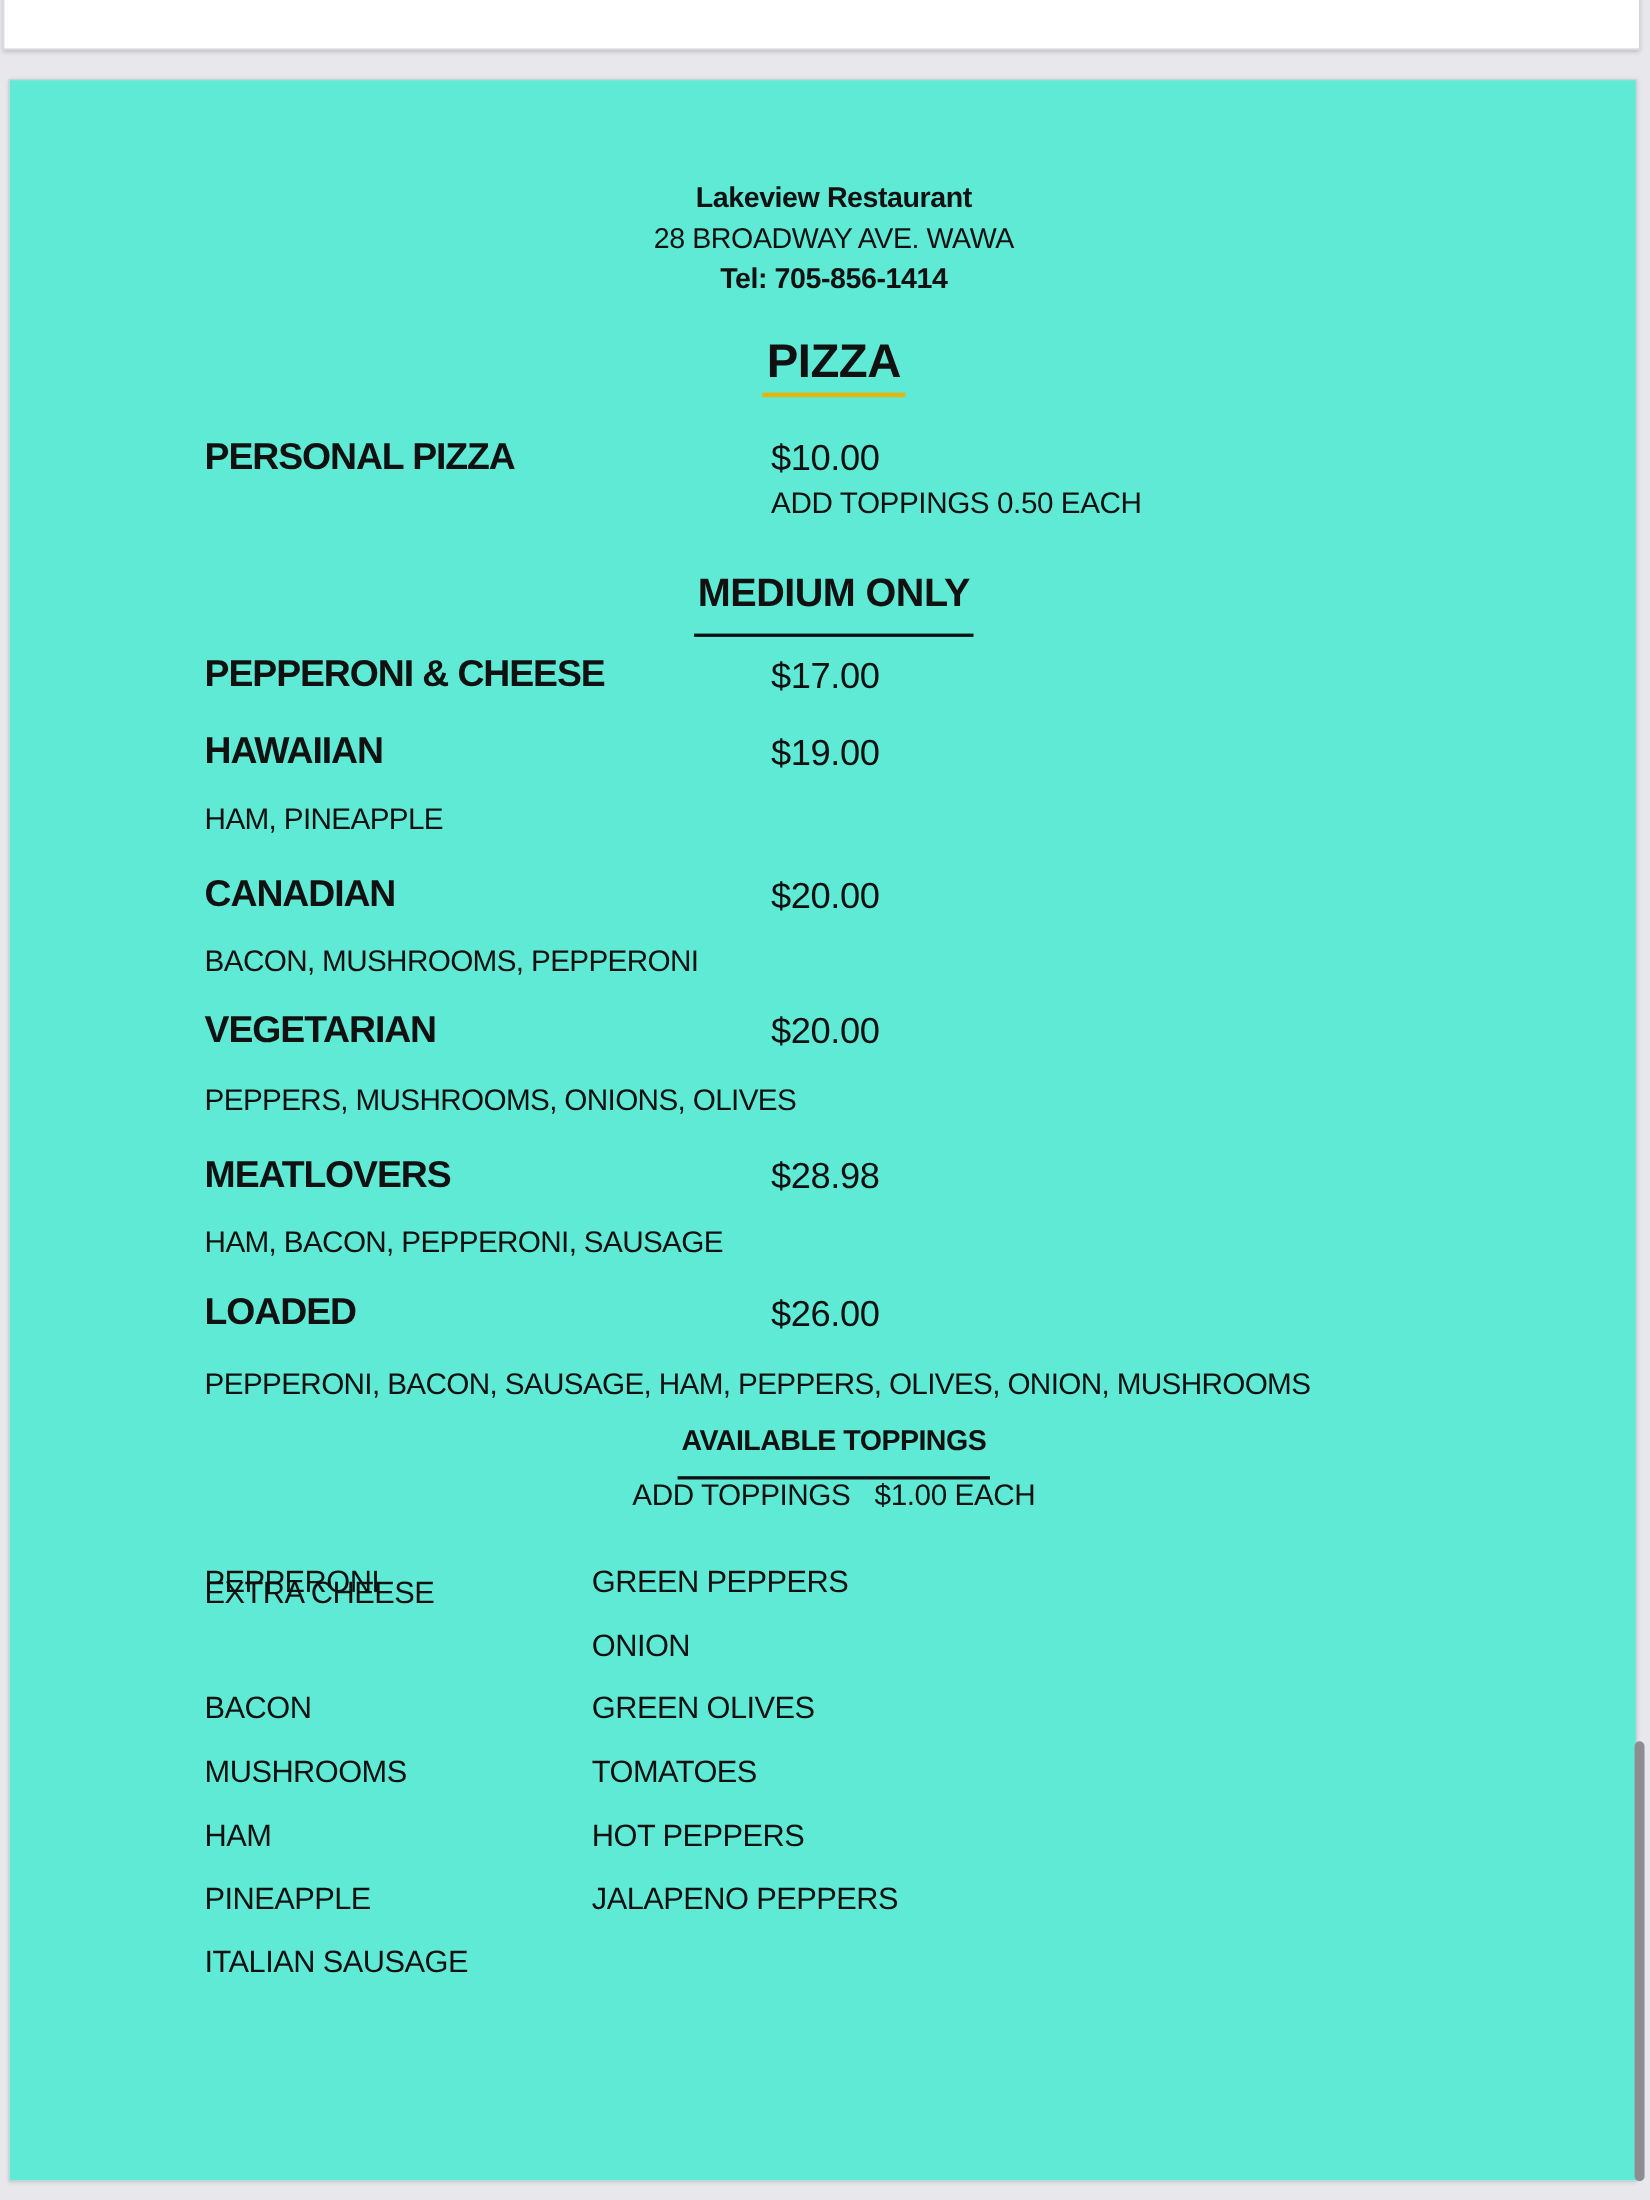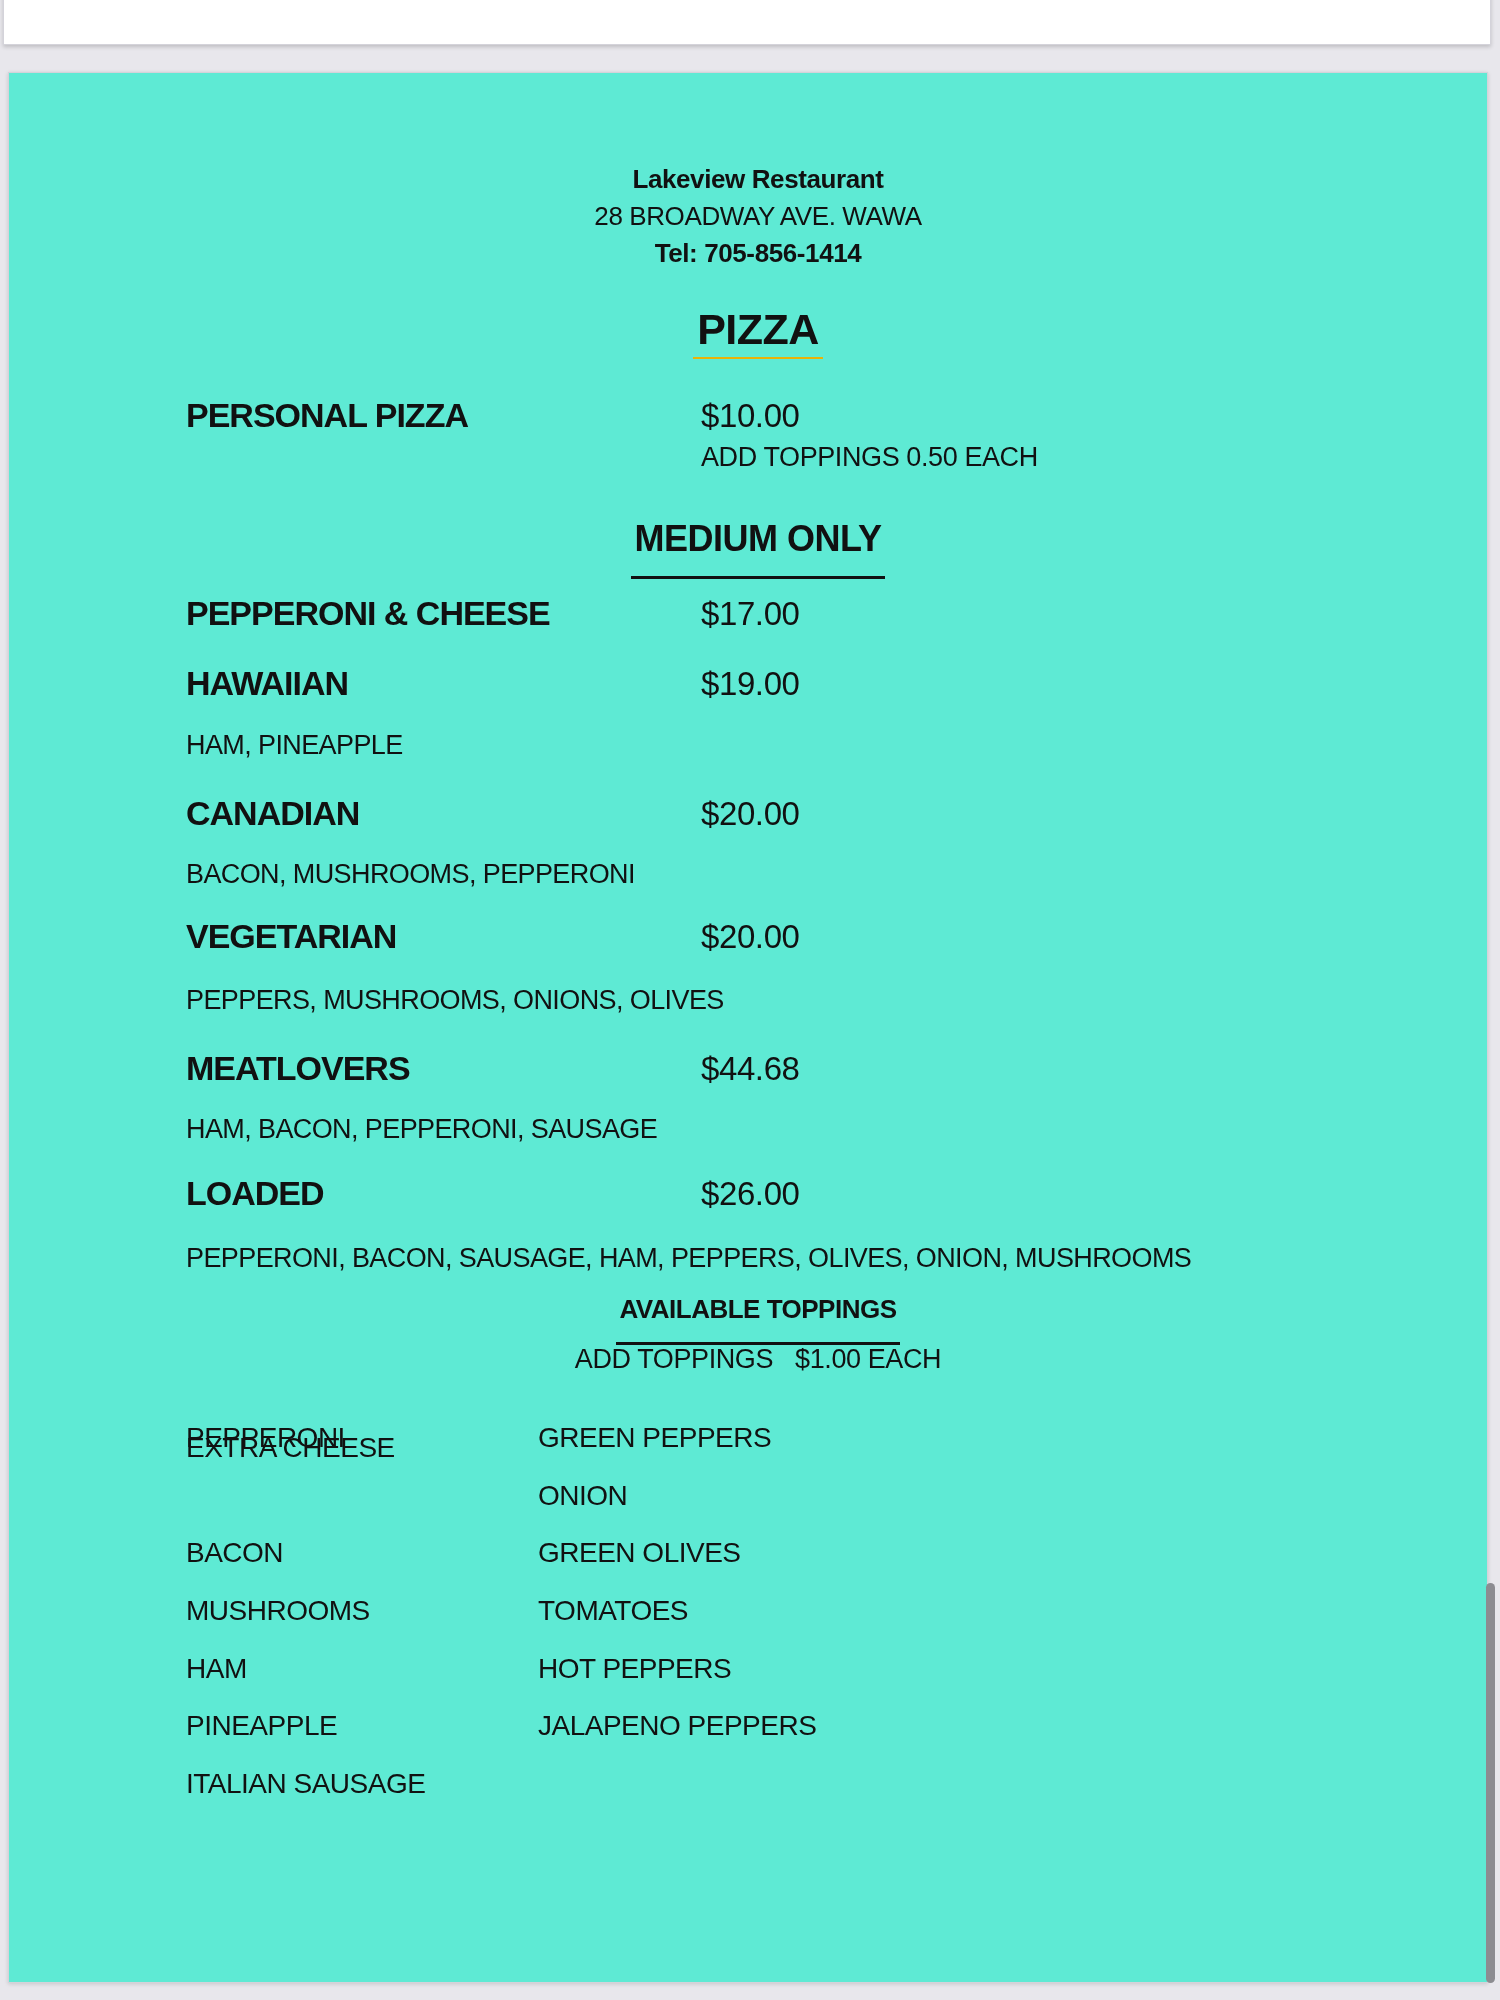--- a/index.html
+++ b/index.html
@@ -23,21 +23,21 @@
     box-shadow:0 1px 4px rgba(0,0,0,.15);
     box-sizing:border-box;
   }
   .line{position:absolute;left:177px;white-space:nowrap;letter-spacing:-0.4px;line-height:1.15;}
   .center{width:1144px;text-align:center;}
   .b{font-weight:bold;}
   .sz26{font-size:26px;}
   .title{font-size:43px;font-weight:bold;letter-spacing:-0.5px;}
   .heading1{font-size:36px;font-weight:bold;letter-spacing:-0.5px;}
   .heading2{font-size:26px;font-weight:bold;letter-spacing:-0.5px;}
-  .uline{display:inline-block;border-bottom:2px solid #eab308;padding:0 4px 3px 4px;text-align:center;}
+  .uline{display:inline-block;border-bottom:4px solid #eab308;padding:0 4px 3px 4px;text-align:center;}
   .uline3{display:inline-block;border-bottom:3px solid #111;padding:0 3px 17px 3px;}
   .row{position:absolute;left:177px;width:1144px;font-size:34px;font-weight:bold;letter-spacing:-1px;white-space:nowrap;line-height:1.15;}
   .price{position:absolute;left:515px;top:1px;font-weight:normal;font-size:33px;letter-spacing:-0.4px;text-align:center;}
   .desc{font-size:27px;letter-spacing:-0.6px;}
   .note{font-size:27px;letter-spacing:-0.4px;}
   .topping{font-size:28px;letter-spacing:-0.5px;}
   .col2{left:529px;}
   .gap-left{display:inline-block;margin-left:22px;}
   .scroll-thumb{
     position:absolute;left:1486px;top:1583px;width:9px;height:400px;
@@ -89,21 +89,21 @@
     <div class="line desc" style="top:786px">BACON, MUSHROOMS, PEPPERONI</div>
 
     <div class="row" style="top:844px">
       <span>VEGETARIAN</span>
       <span class="price">$20.00</span>
     </div>
     <div class="line desc" style="top:912px">PEPPERS, MUSHROOMS, ONIONS, OLIVES</div>
 
     <div class="row" style="top:976px">
       <span>MEATLOVERS</span>
-      <span class="price">$44.68</span>
+      <span class="price">$28.98</span>
     </div>
     <div class="line desc" style="top:1041px">HAM, BACON, PEPPERONI, SAUSAGE</div>
 
     <div class="row" style="top:1101px">
       <span>LOADED</span>
       <span class="price">$26.00</span>
     </div>
     <div class="line desc" style="top:1170px">PEPPERONI, BACON, SAUSAGE, HAM, PEPPERS, OLIVES, ONION, MUSHROOMS</div>
 
     <div class="line center" style="top:1222px">

